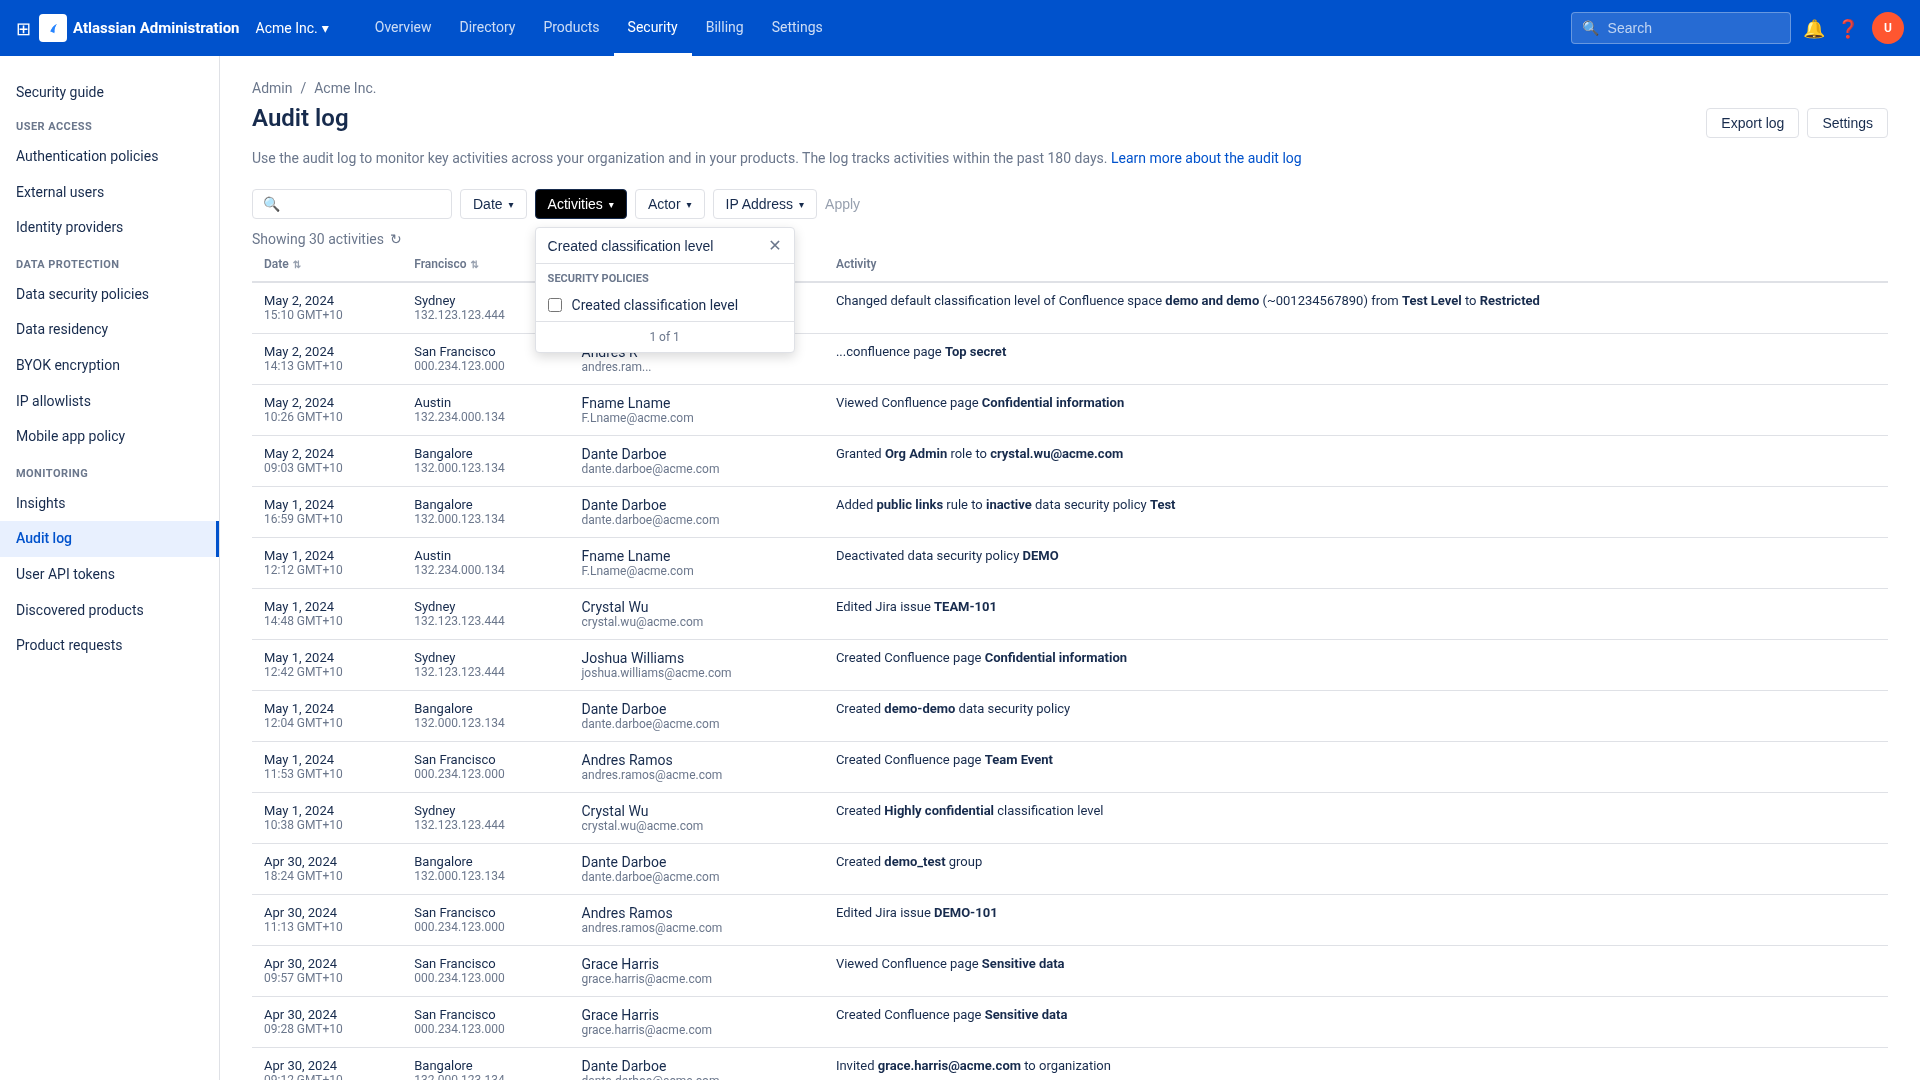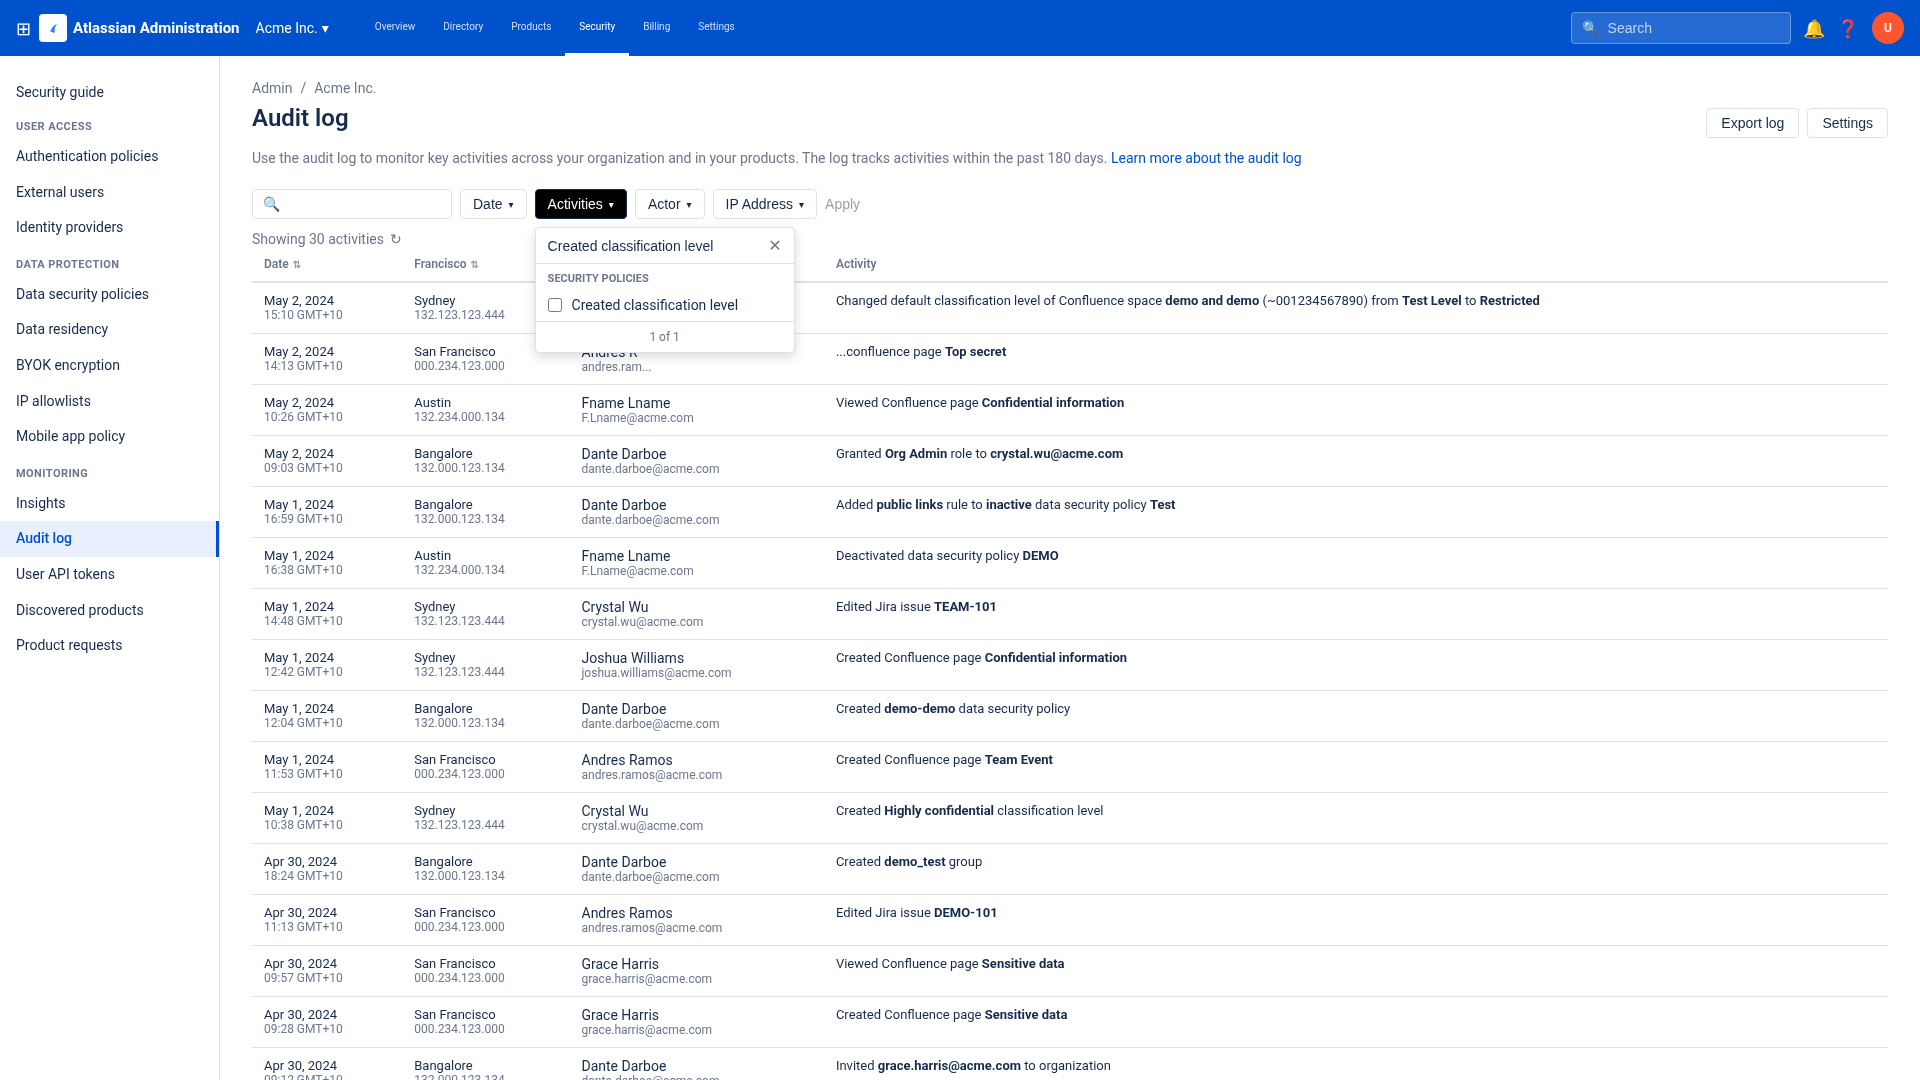--- a/index.html
+++ b/index.html
@@ -12,21 +12,21 @@
       position: fixed; top: 0; left: 0; right: 0; z-index: 100;
     }
     .top-nav-left { display: flex; align-items: center; gap: 8px; }
     .grid-icon { color: #fff; font-size: 18px; cursor: pointer; }
     .atlassian-logo { display: flex; align-items: center; gap: 6px; color: #fff; font-weight: 700; font-size: 15px; }
     .atlassian-logo .logo-mark { width: 28px; height: 28px; background: #fff; border-radius: 4px; display: flex; align-items: center; justify-content: center; }
     .atlassian-logo .logo-mark svg { width: 20px; height: 20px; }
     .top-nav-links { display: flex; gap: 0; margin-left: 16px; }
     .top-nav-link {
       color: rgba(255,255,255,0.8); padding: 0 14px; height: 56px;
-      display: flex; align-items: center; font-size: 10px; cursor: pointer;
+      display: flex; align-items: center; font-size: 14px; cursor: pointer;
       border-bottom: 3px solid transparent; text-decoration: none;
     }
     .top-nav-link.active { color: #fff; border-bottom-color: #fff; }
     .org-selector { display: flex; align-items: center; gap: 4px; color: #fff; font-size: 14px; cursor: pointer; }
     .top-nav-right { margin-left: auto; display: flex; align-items: center; gap: 12px; }
     .search-box {
       display: flex; align-items: center; background: rgba(255,255,255,0.15);
       border: 1px solid rgba(255,255,255,0.3); border-radius: 4px;
       padding: 0 10px; width: 220px; height: 32px; color: #fff; gap: 8px;
     }
@@ -335,21 +335,21 @@
     </td>
     <td>
       <div class="actor-name">Dante Darboe</div>
       <div class="actor-email">dante.darboe@acme.com</div>
     </td>
     <td class="activity-cell">Added <b>public links</b> rule to <b>inactive</b> data security policy <b>Test</b></td>
   </tr>
           <tr>
     <td class="date-cell">
       <div class="date-main">May 1, 2024</div>
-      <div class="date-sub">16:38 GMT+10</div>
+      <div class="date-sub">12:12 GMT+10</div>
     </td>
     <td>
       <div class="date-main">Austin</div>
       <div class="date-sub">132.234.000.134</div>
     </td>
     <td>
       <div class="actor-name">Fname Lname</div>
       <div class="actor-email">F.Lname@acme.com</div>
     </td>
     <td class="activity-cell">Deactivated data security policy <b>DEMO</b></td>

